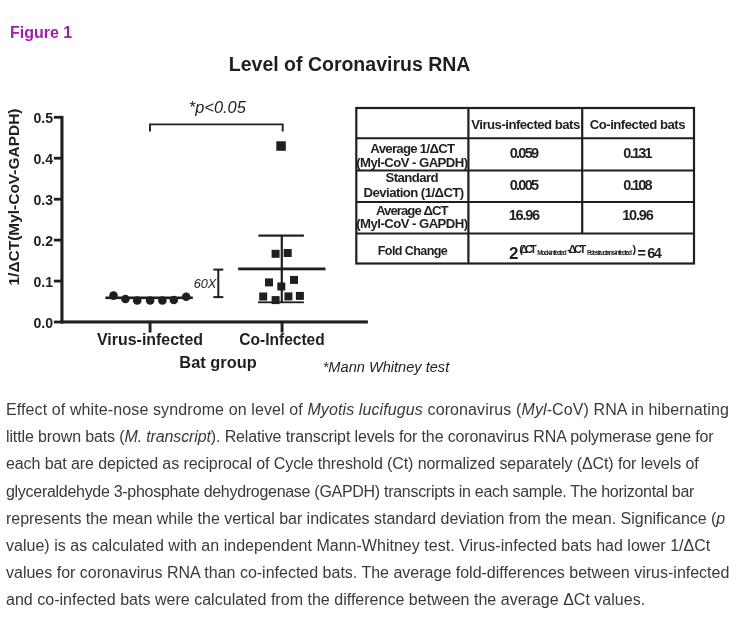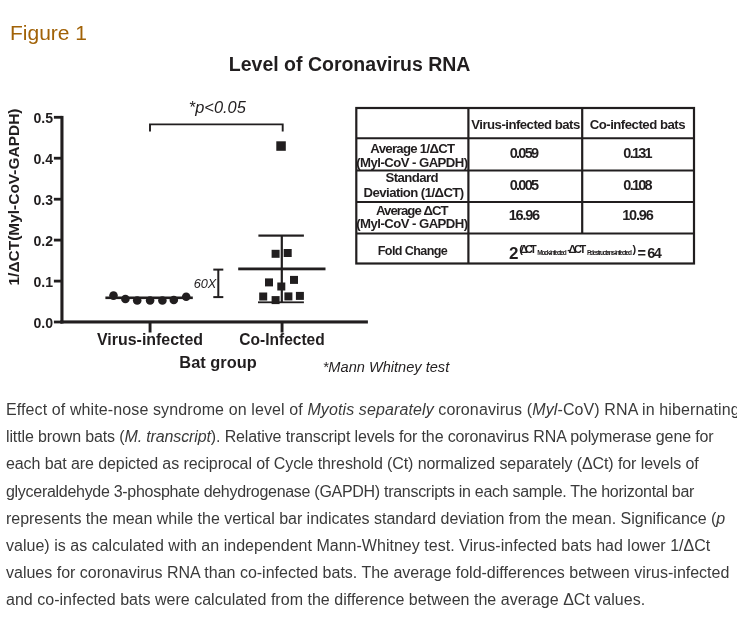--- a/index.html
+++ b/index.html
@@ -1,17 +1,17 @@
 <!DOCTYPE html>
 <html><head>
 <meta charset="utf-8">
 <style>
   html,body{margin:0;padding:0;background:#ffffff;}
   body{width:737px;height:626px;position:relative;font-family:"Liberation Sans",sans-serif;overflow:hidden;}
-  .fig1{position:absolute;left:10px;top:25px;font-size:21px;font-weight:normal;color:#a16207;line-height:16px;}
+  .fig1{position:absolute;left:10px;top:25px;font-size:16px;font-weight:bold;color:#a21caf;line-height:16px;}
   .cap{position:absolute;left:6px;top:396px;width:737px;font-size:16px;color:#3a3a3a;line-height:27.2px;}
   .cap div{white-space:nowrap;}
   svg{position:absolute;left:0;top:0;}
 </style>
 </head>
 <body>
 <div class="fig1">Figure 1</div>
 <svg width="737" height="395" viewBox="0 0 737 395" fill="#211e1f" font-family="Liberation Sans, sans-serif">
 
   <text x="349.6" y="70.8" font-size="19.5" font-weight="bold" text-anchor="middle" textLength="241.6" lengthAdjust="spacingAndGlyphs">Level of Coronavirus RNA</text>
@@ -115,21 +115,21 @@
     <text x="508.9" y="258.7" font-size="17">2</text>
     <text x="519.3" y="252.8" font-size="11" textLength="17.5">(ΔCT</text>
     <text x="537.2" y="255.2" font-size="6.5" textLength="29.5">Mock-infected</text>
     <text x="567.3" y="252.8" font-size="11" textLength="19">-ΔCT</text>
     <text x="586.9" y="255.2" font-size="6.5" textLength="45">P.destructans-infected</text>
     <text x="632.4" y="252.8" font-size="11" textLength="3.7">)</text>
     <text x="637.5" y="257.7" font-size="14.5" textLength="24.4">= 64</text>
   </g>
 </svg>
 <div class="cap">
-  <div style="letter-spacing:0.11px">Effect of white-nose syndrome on level of <i>Myotis separately</i> coronavirus (<i>Myl</i>-CoV) RNA in hibernating</div>
+  <div style="letter-spacing:0.11px">Effect of white-nose syndrome on level of <i>Myotis lucifugus</i> coronavirus (<i>Myl</i>-CoV) RNA in hibernating</div>
   <div style="letter-spacing:-0.13px">little brown bats (<i>M. transcript</i>). Relative transcript levels for the coronavirus RNA polymerase gene for</div>
   <div style="letter-spacing:-0.09px">each bat are depicted as reciprocal of Cycle threshold (Ct) normalized separately (ΔCt) for levels of</div>
   <div style="letter-spacing:-0.29px">glyceraldehyde 3-phosphate dehydrogenase (GAPDH) transcripts in each sample. The horizontal bar</div>
   <div style="letter-spacing:-0.02px">represents the mean while the vertical bar indicates standard deviation from the mean. Significance (<i>p</i></div>
   <div style="letter-spacing:0.02px">value) is as calculated with an independent Mann-Whitney test. Virus-infected bats had lower 1/ΔCt</div>
   <div>values for coronavirus RNA than co-infected bats. The average fold-differences between virus-infected</div>
   <div style="letter-spacing:0.02px">and co-infected bats were calculated from the difference between the average ΔCt values.</div>
 </div>
 
 </body></html>

